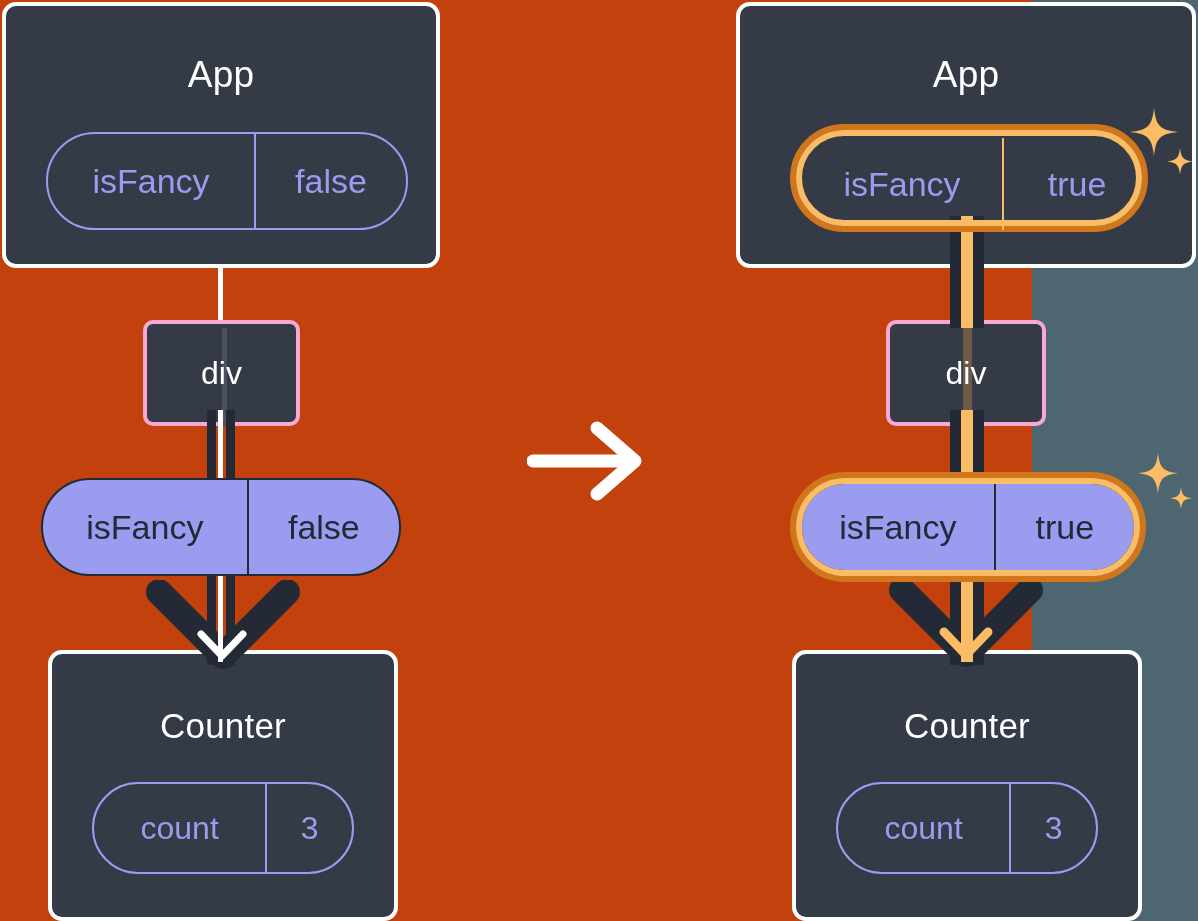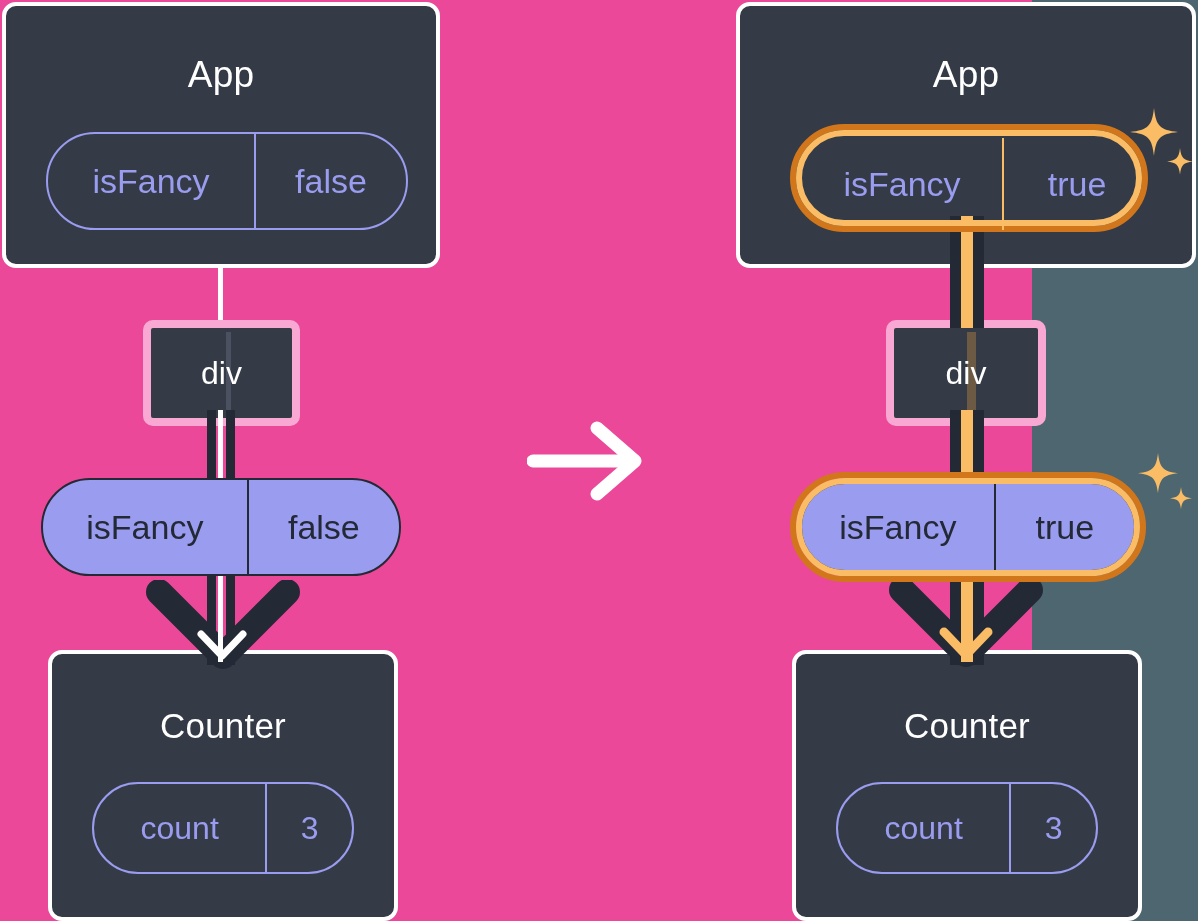--- a/index.html
+++ b/index.html
@@ -10,21 +10,21 @@
   body {
     width: 1198px;
     height: 921px;
     overflow: hidden;
     font-family: "Liberation Sans", sans-serif;
   }
   #stage {
     position: relative;
     width: 1032px;
     height: 921px;
-    background: #ec4899;
+    background: #c2410c;
   }
 
   
   .panel {
     position: absolute;
     background: #343b47;
     border: 4px solid #ffffff;
     border-radius: 14px;
     box-sizing: border-box;
   }
@@ -35,21 +35,21 @@
     text-align: center;
     color: #ffffff;
     font-size: 37px;
     font-weight: 400;
     letter-spacing: 0.2px;
   }
 
   .divbox {
     position: absolute;
     background: #343b47;
-    border: 8px solid #f9a8d4;
+    border: 4px solid #f9a8d4;
     border-radius: 10px;
     box-sizing: border-box;
     display: flex;
     align-items: center;
     justify-content: center;
     color: #ffffff;
     font-size: 32px;
   }
   .divbox span { position: relative; z-index: 3; }
 

